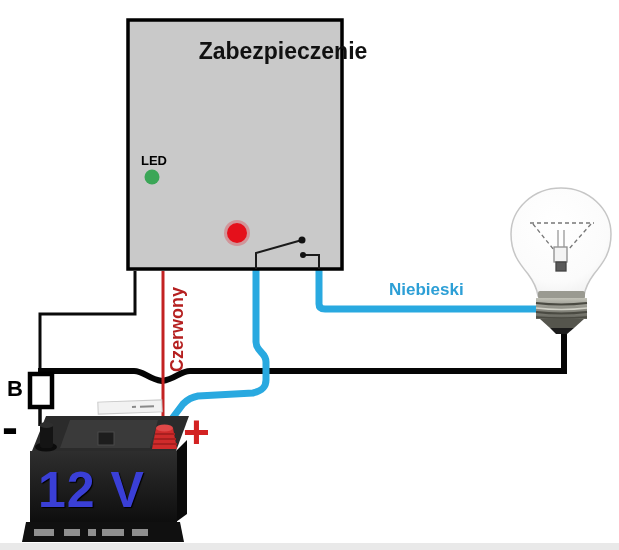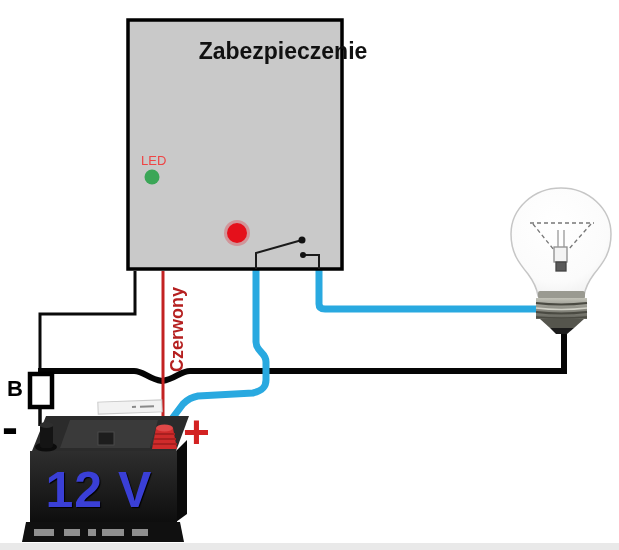--- a/index.html
+++ b/index.html
@@ -16,32 +16,32 @@
   #canvas{
     position:relative;width:619px;height:550px;background:#ffffff;
     overflow:hidden;font-family:"Liberation Sans","DejaVu Sans",sans-serif;
   }
   #wires-svg{position:absolute;left:0;top:0;}
   .lbl{position:absolute;white-space:nowrap;}
   #box-title{
     left:128px;top:37px;width:214px;text-align:center;
     font-size:23px;font-weight:bold;color:#111;line-height:28px;margin-left:48px;
   }
-  #led-label{left:141px;top:153px;font-size:13px;font-weight:400;color:#ef4444;}
+  #led-label{left:141px;top:153px;font-size:13px;font-weight:700;color:#000000;}
   #czarny-label{left:33px;top:287px;font-size:19px;font-weight:bold;color:#111;}
   #czerwony-label{
     left:167px;top:372px;width:96px;font-size:18px;font-weight:bold;color:var(--label-red);
     transform:rotate(-90deg);transform-origin:0 0;
   }
   #niebieski-label{left:389px;top:280px;font-size:17px;font-weight:bold;color:var(--label-blue);}
   #fuse-label{left:7px;top:376px;font-size:22px;font-weight:bold;color:#000;}
   #minus-label{left:2px;top:404px;font-size:48px;font-weight:900;color:#000;line-height:1;}
   #plus-label{left:183px;top:409px;font-size:46px;font-weight:900;color:#d32222;line-height:1;}
   #voltage-label{
-    left:38px;top:461px;width:122px;text-align:center;
+    left:38px;top:461px;width:122px;text-align:left;
     font-size:50px;font-weight:bold;color:var(--voltage-blue);
     letter-spacing:1px;text-shadow:1px 1px 1px #000;
   }
 </style>
 </head>
 <body>
 
 <div id="canvas">
 
   <svg id="wires-svg" width="619" height="550" viewBox="0 0 619 550">
@@ -160,20 +160,21 @@
 
   <div class="lbl" id="box-title">
     <div>Zabezpieczenie</div>
   </div>
 
   <div class="lbl" id="led-label">LED</div>
 
 
   <div class="lbl" id="czerwony-label">Czerwony</div>
 
+  <div class="lbl" id="niebieski-label">Niebieski</div>
 
   <div class="lbl" id="fuse-label">B</div>
 
   <div class="lbl" id="minus-label">-</div>
 
   <div class="lbl" id="plus-label">+</div>
 
   <div class="lbl" id="voltage-label">12 V</div>
 
 </div>

